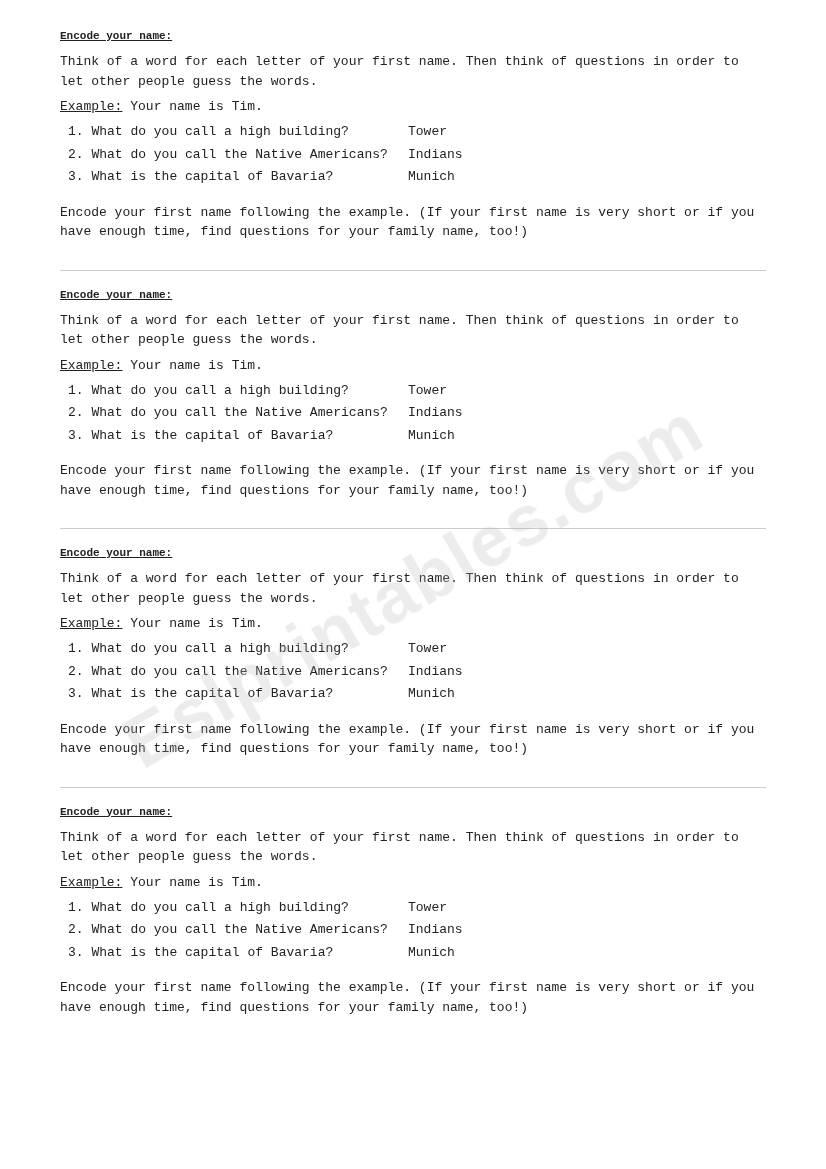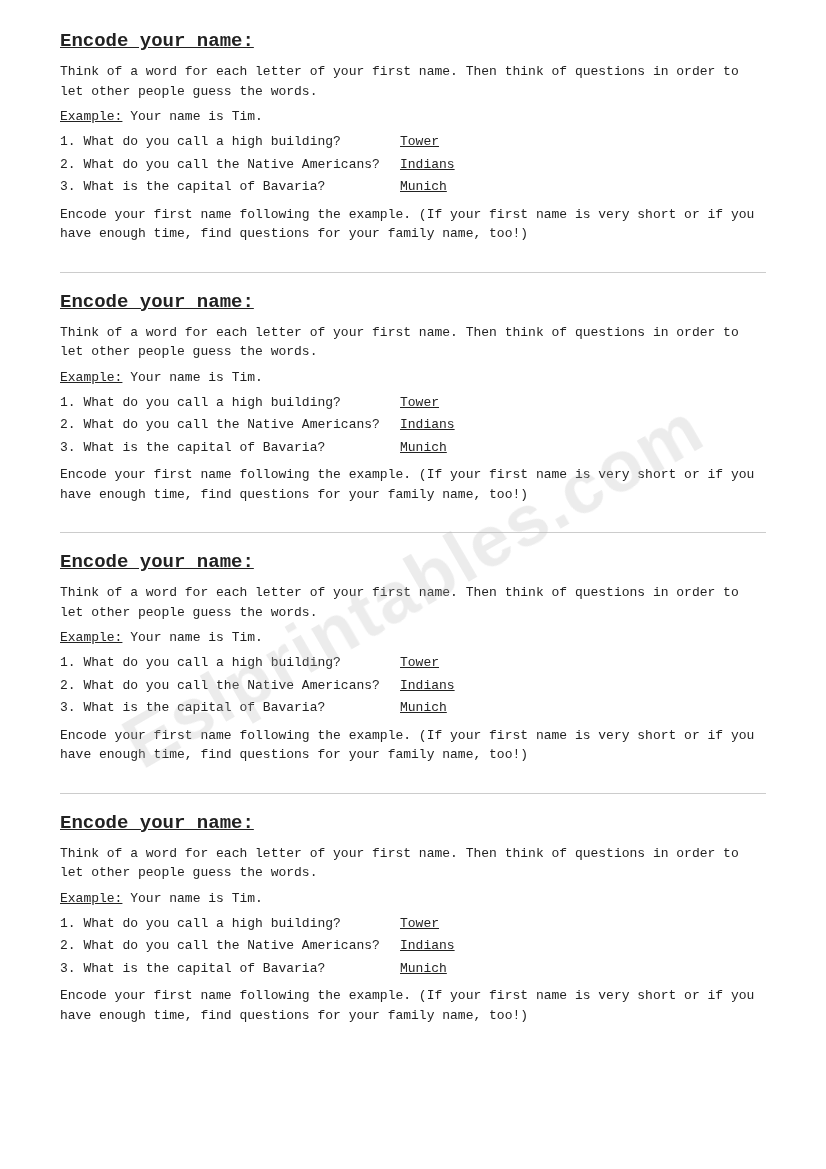--- a/index.html
+++ b/index.html
@@ -39,57 +39,57 @@
     }
 
     .section {
       margin-bottom: 28px;
     }
 
     .section-title {
       font-weight: bold;
       text-decoration: underline;
       margin-bottom: 10px;
-      font-size: 19px;
+      font-size: 11px;
     }
 
     .example-label {
       text-decoration: underline;
       margin-top: 46px;
     }
 
     .qa-list {
       margin: 8px 0;
     }
 
     .qa-item {
       display: flex;
       align-items: baseline;
       margin-bottom: 3px;
+      margin-left: 8px;
     }
 
     .qa-question {
       flex: 0 0 340px;
       line-height: 1.5;
     }
 
     .qa-answer {
-      text-decoration: underline;
       line-height: 1.5;
     }
 
     .divider {
       border: none;
       border-top: 1px solid #ccc;
       margin: 18px 0 18px 0;
     }
 
     .follow-up {
       line-height: 1.5;
-      margin-top: 8px;
+      margin-top: 16px;
     }
   </style>
 </head>
 <body>
 
 <div class="watermark">Eslprintables.com</div>
 
 <div class="page">
 
 <div class="section">

